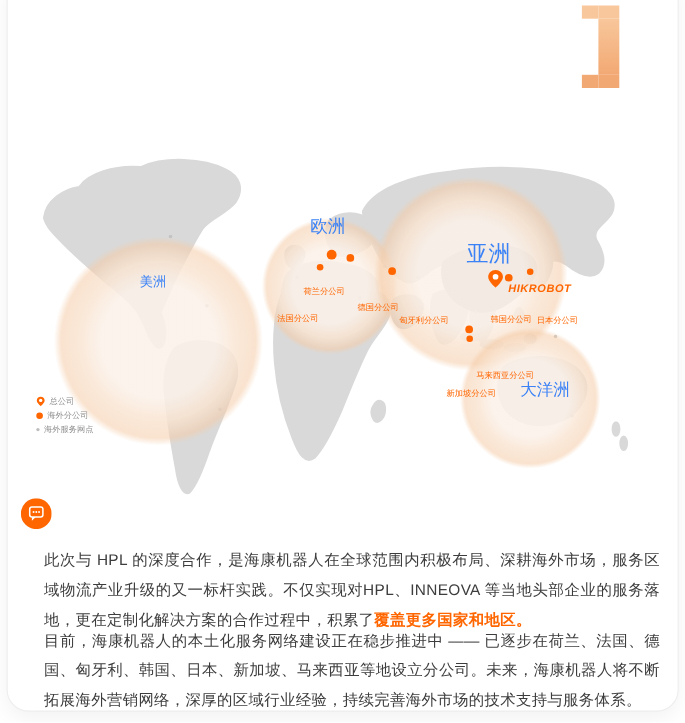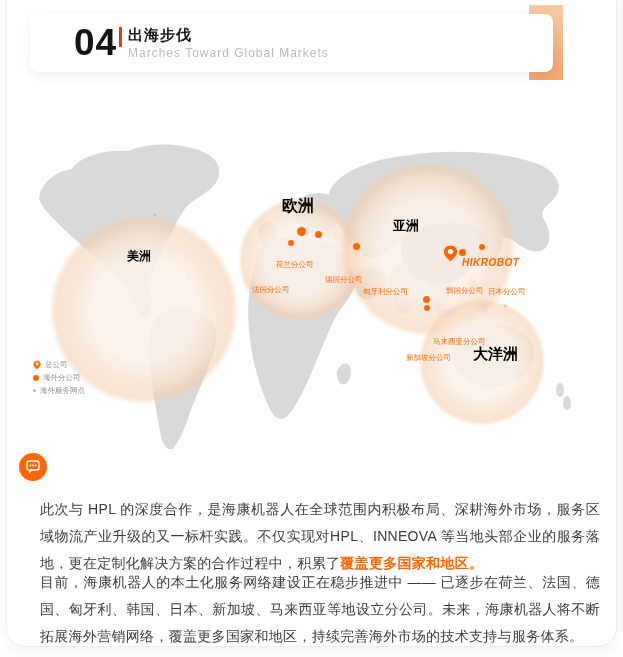--- a/index.html
+++ b/index.html
@@ -23,24 +23,24 @@
   .map{position:absolute;left:0;top:120px;width:623px;height:330px;}
   .map svg.world{position:absolute;left:0;top:0;}
   .glow{position:absolute;border-radius:50%;
         background:radial-gradient(circle closest-side,
           rgba(251,241,233,.88) 0 55%, rgba(249,228,209,.85) 76%,
           rgba(245,204,168,.55) 93%, rgba(245,204,168,0) 100%);}
   .glow.americas{left:49px;top:95px;width:190px;height:190px;}
   .glow.europe{left:238px;top:78px;width:124px;height:124px;}
   .glow.asia{left:340px;top:41px;width:176px;height:176px;}
   .glow.oceania{left:418px;top:178px;width:128px;height:128px;}
-  .continent{position:absolute;font-weight:700;color:#000000;}
+  .continent{position:absolute;font-weight:400;color:#3b82f6;}
   .c-americas{left:127px;top:128px;font-size:12px;}
   .c-europe{left:282px;top:76px;font-size:16px;}
-  .c-asia{left:393px;top:97px;font-size:13px;}
+  .c-asia{left:424px;top:97px;font-size:20px;}
   .c-oceania{left:462px;top:225px;font-size:15px;margin-left:11px;}
   .dot{position:absolute;border-radius:50%;background:#f60;}
   .blbl{position:absolute;font-size:7.5px;color:#f60;white-space:nowrap;letter-spacing:0;margin-top:46px;}
   .hq-pin{position:absolute;left:443px;top:125px;}
   .hq-name{position:absolute;left:462px;top:137px;font-size:10px;font-weight:700;font-style:italic;
         color:#f60;letter-spacing:.5px;}
   .legend{position:absolute;left:33px;top:238px;}
   .lg-row{display:flex;align-items:center;height:13px;text-align:center;}
   .lg-row .lg-txt{font-size:7.5px;color:#8f8f8f;margin-left:4px;}
   .lg-dot{width:6px;height:6px;border-radius:50%;background:#f60;}
@@ -53,26 +53,20 @@
   .p2{top:555px;}
   .hl{color:#f60;font-weight:700;}
 </style>
 </head>
 <body>
 
 <div class="page">
   <div class="outer-card"></div>
 
   <div class="bracket"></div>
-  <div class="header-card">
-    <div class="sec-num">04</div>
-    <div class="sec-bar"></div>
-    <div class="sec-title">出海步伐</div>
-    <div class="sec-sub">Marches Toward Global Markets</div>
-  </div>
 
   <div class="map">
     <svg class="world" viewBox="0 0 623 330" width="623" height="330">
       <g fill="#d9d9d9" stroke="#d9d9d9" stroke-width="2" stroke-linejoin="round">
 
         <path d="M152,52 C158,38 176,32 192,38 C204,42 208,54 202,64 C196,74 180,78 166,72 C156,68 150,60 152,52 Z"></path>
 
         <path d="M40,78 C42,62 58,52 72,50 C80,38 104,30 128,32 C150,22 185,24 205,34 C218,40 222,52 214,64 C206,74 192,78 184,88 C176,100 170,114 162,128 C156,142 150,154 146,164 C150,174 152,186 148,194 C144,200 138,192 134,182 C130,172 128,168 124,162 C116,152 108,146 98,138 C85,127 70,114 58,102 C48,92 42,86 40,78 Z"></path>
 
         <path d="M160,196 C172,188 192,188 204,196 C214,202 218,214 214,228 C208,248 198,268 190,290 C184,308 178,322 172,328 C166,330 162,320 160,306 C156,284 152,260 150,238 C148,220 152,204 160,196 Z"></path>
@@ -186,14 +180,14 @@
     <circle cx="14" cy="14" r="14" fill="#f60"></circle>
     <rect x="8" y="8" width="12" height="9" rx="2" fill="none" stroke="#fff" stroke-width="1.4"></rect>
     <circle cx="11.5" cy="12.5" r="0.9" fill="#fff"></circle>
     <circle cx="14" cy="12.5" r="0.9" fill="#fff"></circle>
     <circle cx="16.5" cy="12.5" r="0.9" fill="#fff"></circle>
     <path d="M10,17 L10,20.5 L13.5,17 Z" fill="#fff"></path>
   </svg>
 
   <p class="para p1"><span>此次与 HPL 的深度合作，是海康机器人在全球范围内积极布局、深耕海外市场，服务区域物流产业升级的又一标杆实践。不仅实现对HPL、INNEOVA 等当地头部企业的服务落地，更在定制化解决方案的合作过程中，积累了</span><span class="hl">覆盖更多国家和地区。</span></p>
 
-  <p class="para p2">目前，海康机器人的本土化服务网络建设正在稳步推进中 —— 已逐步在荷兰、法国、德国、匈牙利、韩国、日本、新加坡、马来西亚等地设立分公司。未来，海康机器人将不断拓展海外营销网络，覆盖更多国家和地区，持续完善海外市场的技术支持与服务体系。</p>
+  <p class="para p2">目前，海康机器人的本土化服务网络建设正在稳步推进中 —— 已逐步在荷兰、法国、德国、匈牙利、韩国、日本、新加坡、马来西亚等地设立分公司。未来，海康机器人将不断拓展海外营销网络，深厚的区域行业经验，持续完善海外市场的技术支持与服务体系。</p>
 </div>
 
 </body></html>

